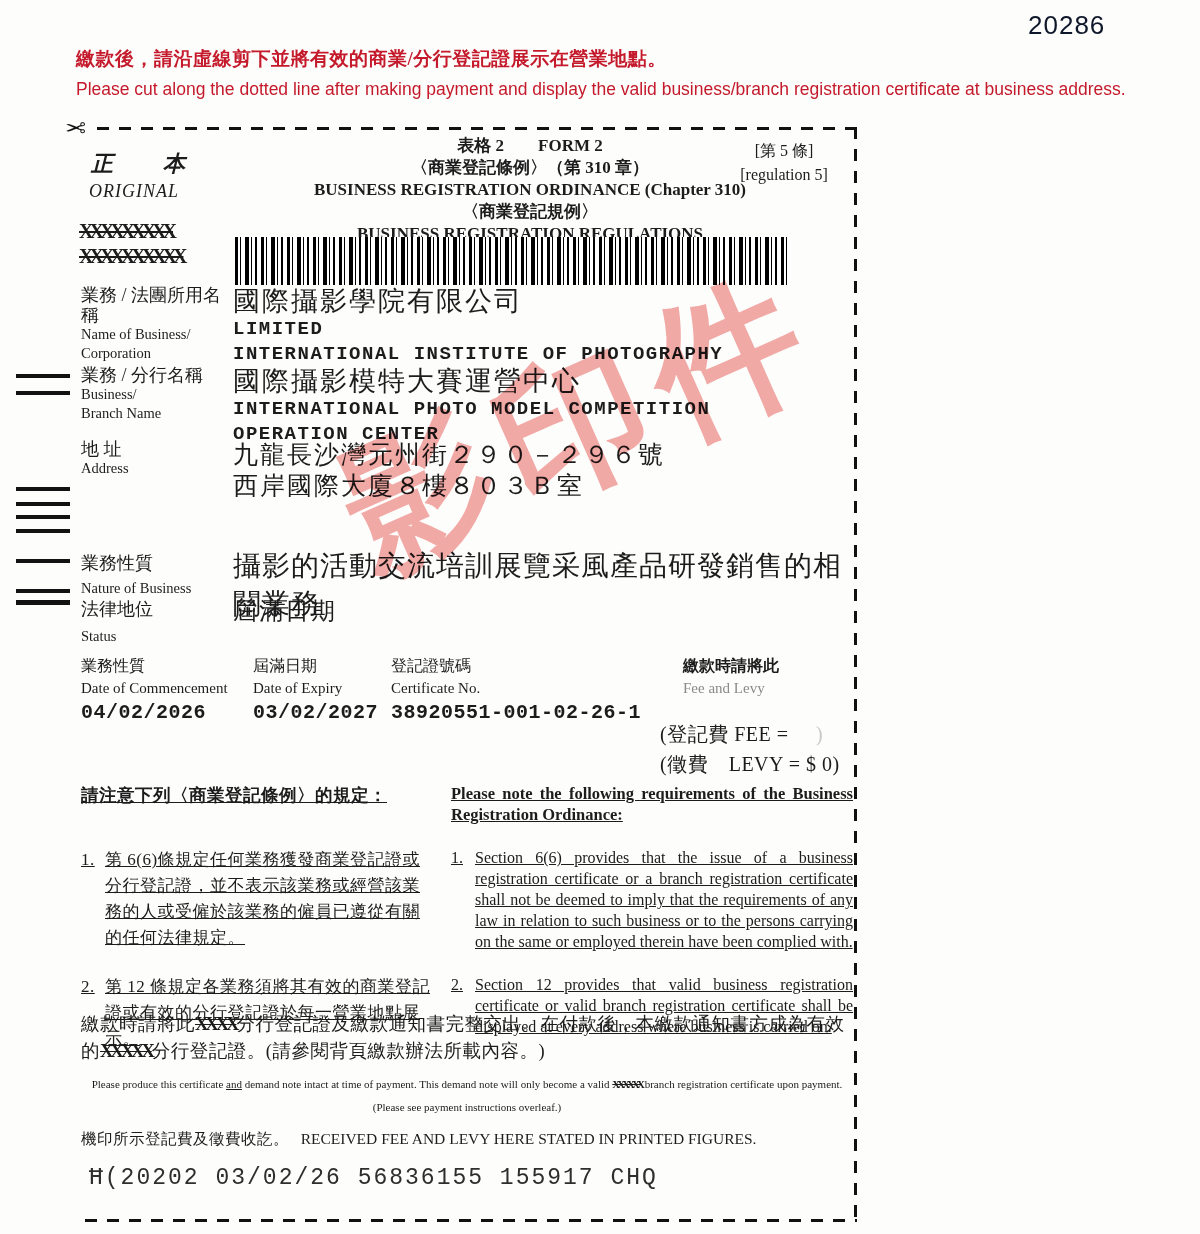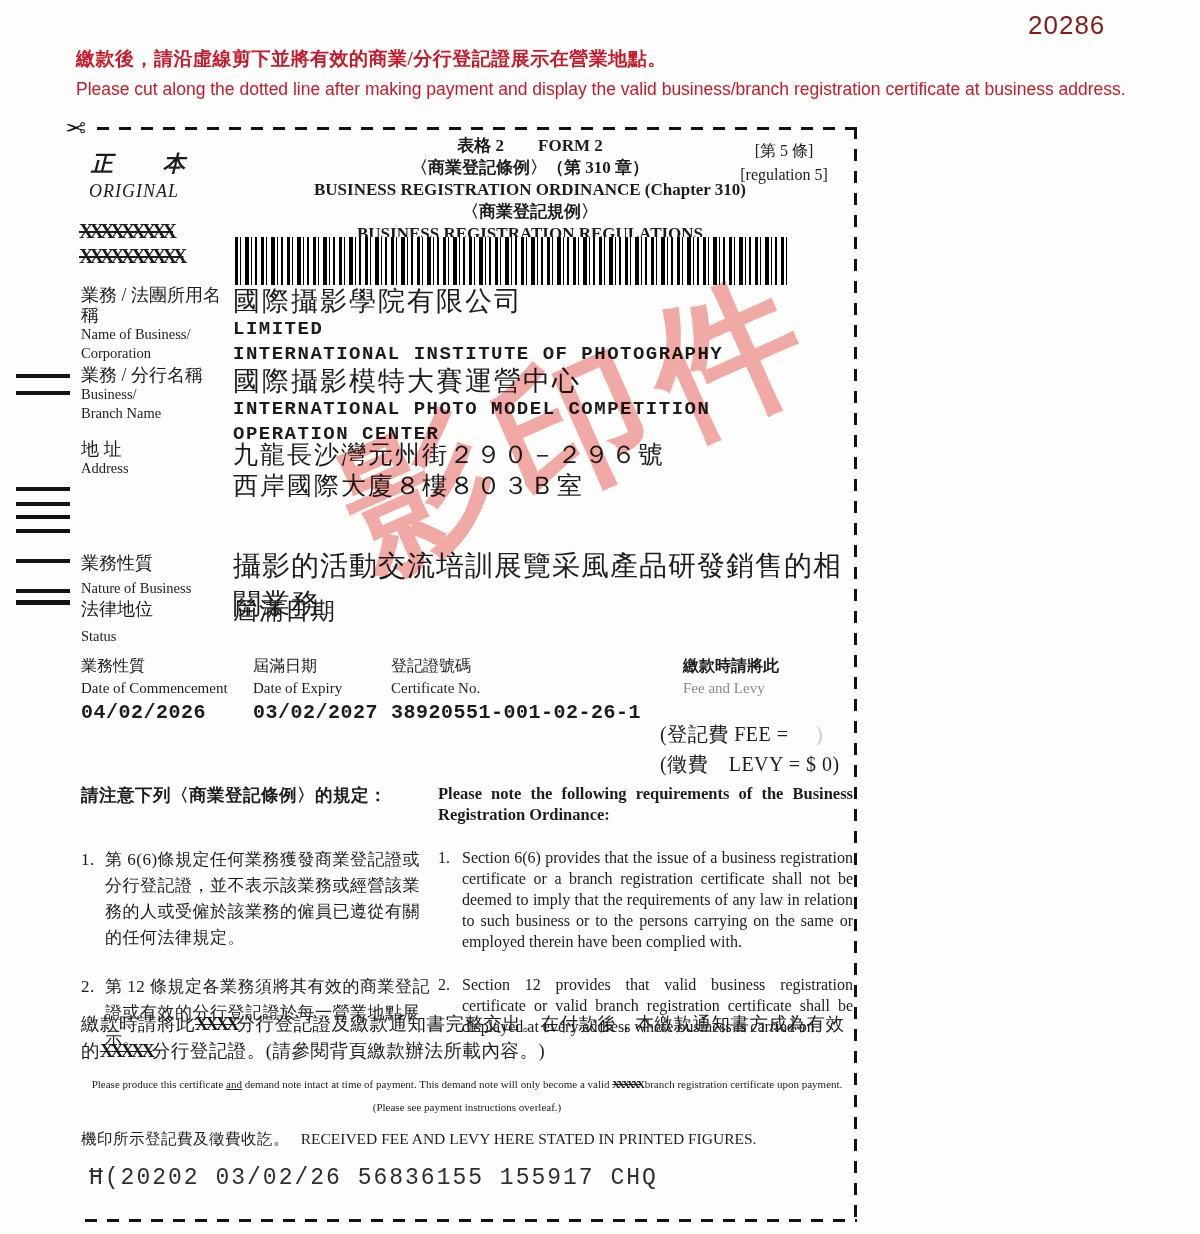--- a/index.html
+++ b/index.html
@@ -2,21 +2,21 @@
 <html><head>
 <meta charset="utf-8">
 <style>
   * { margin:0; padding:0; box-sizing:border-box; }
   html,body { width:1200px; height:1234px; background:#fdfdfc; position:relative;
               font-family:"Liberation Serif","DejaVu Serif",serif; color:#1c1c1c; }
   .abs { position:absolute; }
 
   
   .doc-number { left:1028px; top:10px; font-family:"Liberation Sans","DejaVu Sans",sans-serif;
-                font-size:26px; letter-spacing:1px; color:#7f1d1d; }
+                font-size:26px; letter-spacing:1px; color:#0f172a; }
   .notice { left:76px; top:46px; color:#c41a2b; }
   .notice .zh { font-size:19px; font-weight:600; letter-spacing:0.5px; }
   .notice .en { font-size:17.5px; margin-top:7px; font-family:"Liberation Sans","DejaVu Sans",sans-serif; }
 
   .reg-mark { position:absolute; left:16px; width:54px; height:4px; background:#121212; }
 
   
   .cert { position:absolute; left:75px; top:127px; width:782px; height:1095px; }
   .dash-h { position:absolute; height:3px;
             background:repeating-linear-gradient(90deg,#111 0 12px,transparent 12px 22px); }
@@ -58,21 +58,21 @@
   .dcol .en { font-size:15px; line-height:22px; }
   .dcol .val { font-family:"Liberation Mono","DejaVu Sans Mono",monospace; font-size:20px;
                font-weight:bold; margin-top:2px; letter-spacing:0.5px; }
   .dc1 { width:172px; } .dc2 { width:138px; } .dc3 { width:292px; } .dc4 { flex:1; }
   .faded { color:#8a8a8a; }
 
   .fee-block { left:585px; top:592px; width:196px; font-size:20px; line-height:30px; letter-spacing:0.5px; }
   .ghost { color:#c8c8c8; }
 
   .notes { position:absolute; left:6px; top:656px; width:772px; display:grid;
-           grid-template-columns:352px 1fr; column-gap:5px; }
+           grid-template-columns:352px 1fr; column-gap:18px;text-decoration:underline; }
   .notes .h-zh { font-size:17.5px; font-weight:bold; letter-spacing:0.5px; }
   .notes .h-en { font-size:16.5px; font-weight:bold; text-align:justify; line-height:21px; }
   .nitem { display:flex; margin-top:22px; }
   .nitem .num { width:24px; flex:none; }
   .nitem.zh-item { font-size:17px; line-height:26px; letter-spacing:0.5px; }
   .nitem.en-item { font-size:16px; line-height:21px; text-align:justify; }
 
   .foot-zh { left:6px; top:884px; width:772px; font-size:18.5px; line-height:27px; letter-spacing:0.5px; }
   .foot-en { left:6px; top:946px; width:772px; font-size:11px; line-height:23px;text-align:center; }
   .ul { text-decoration:underline; }

